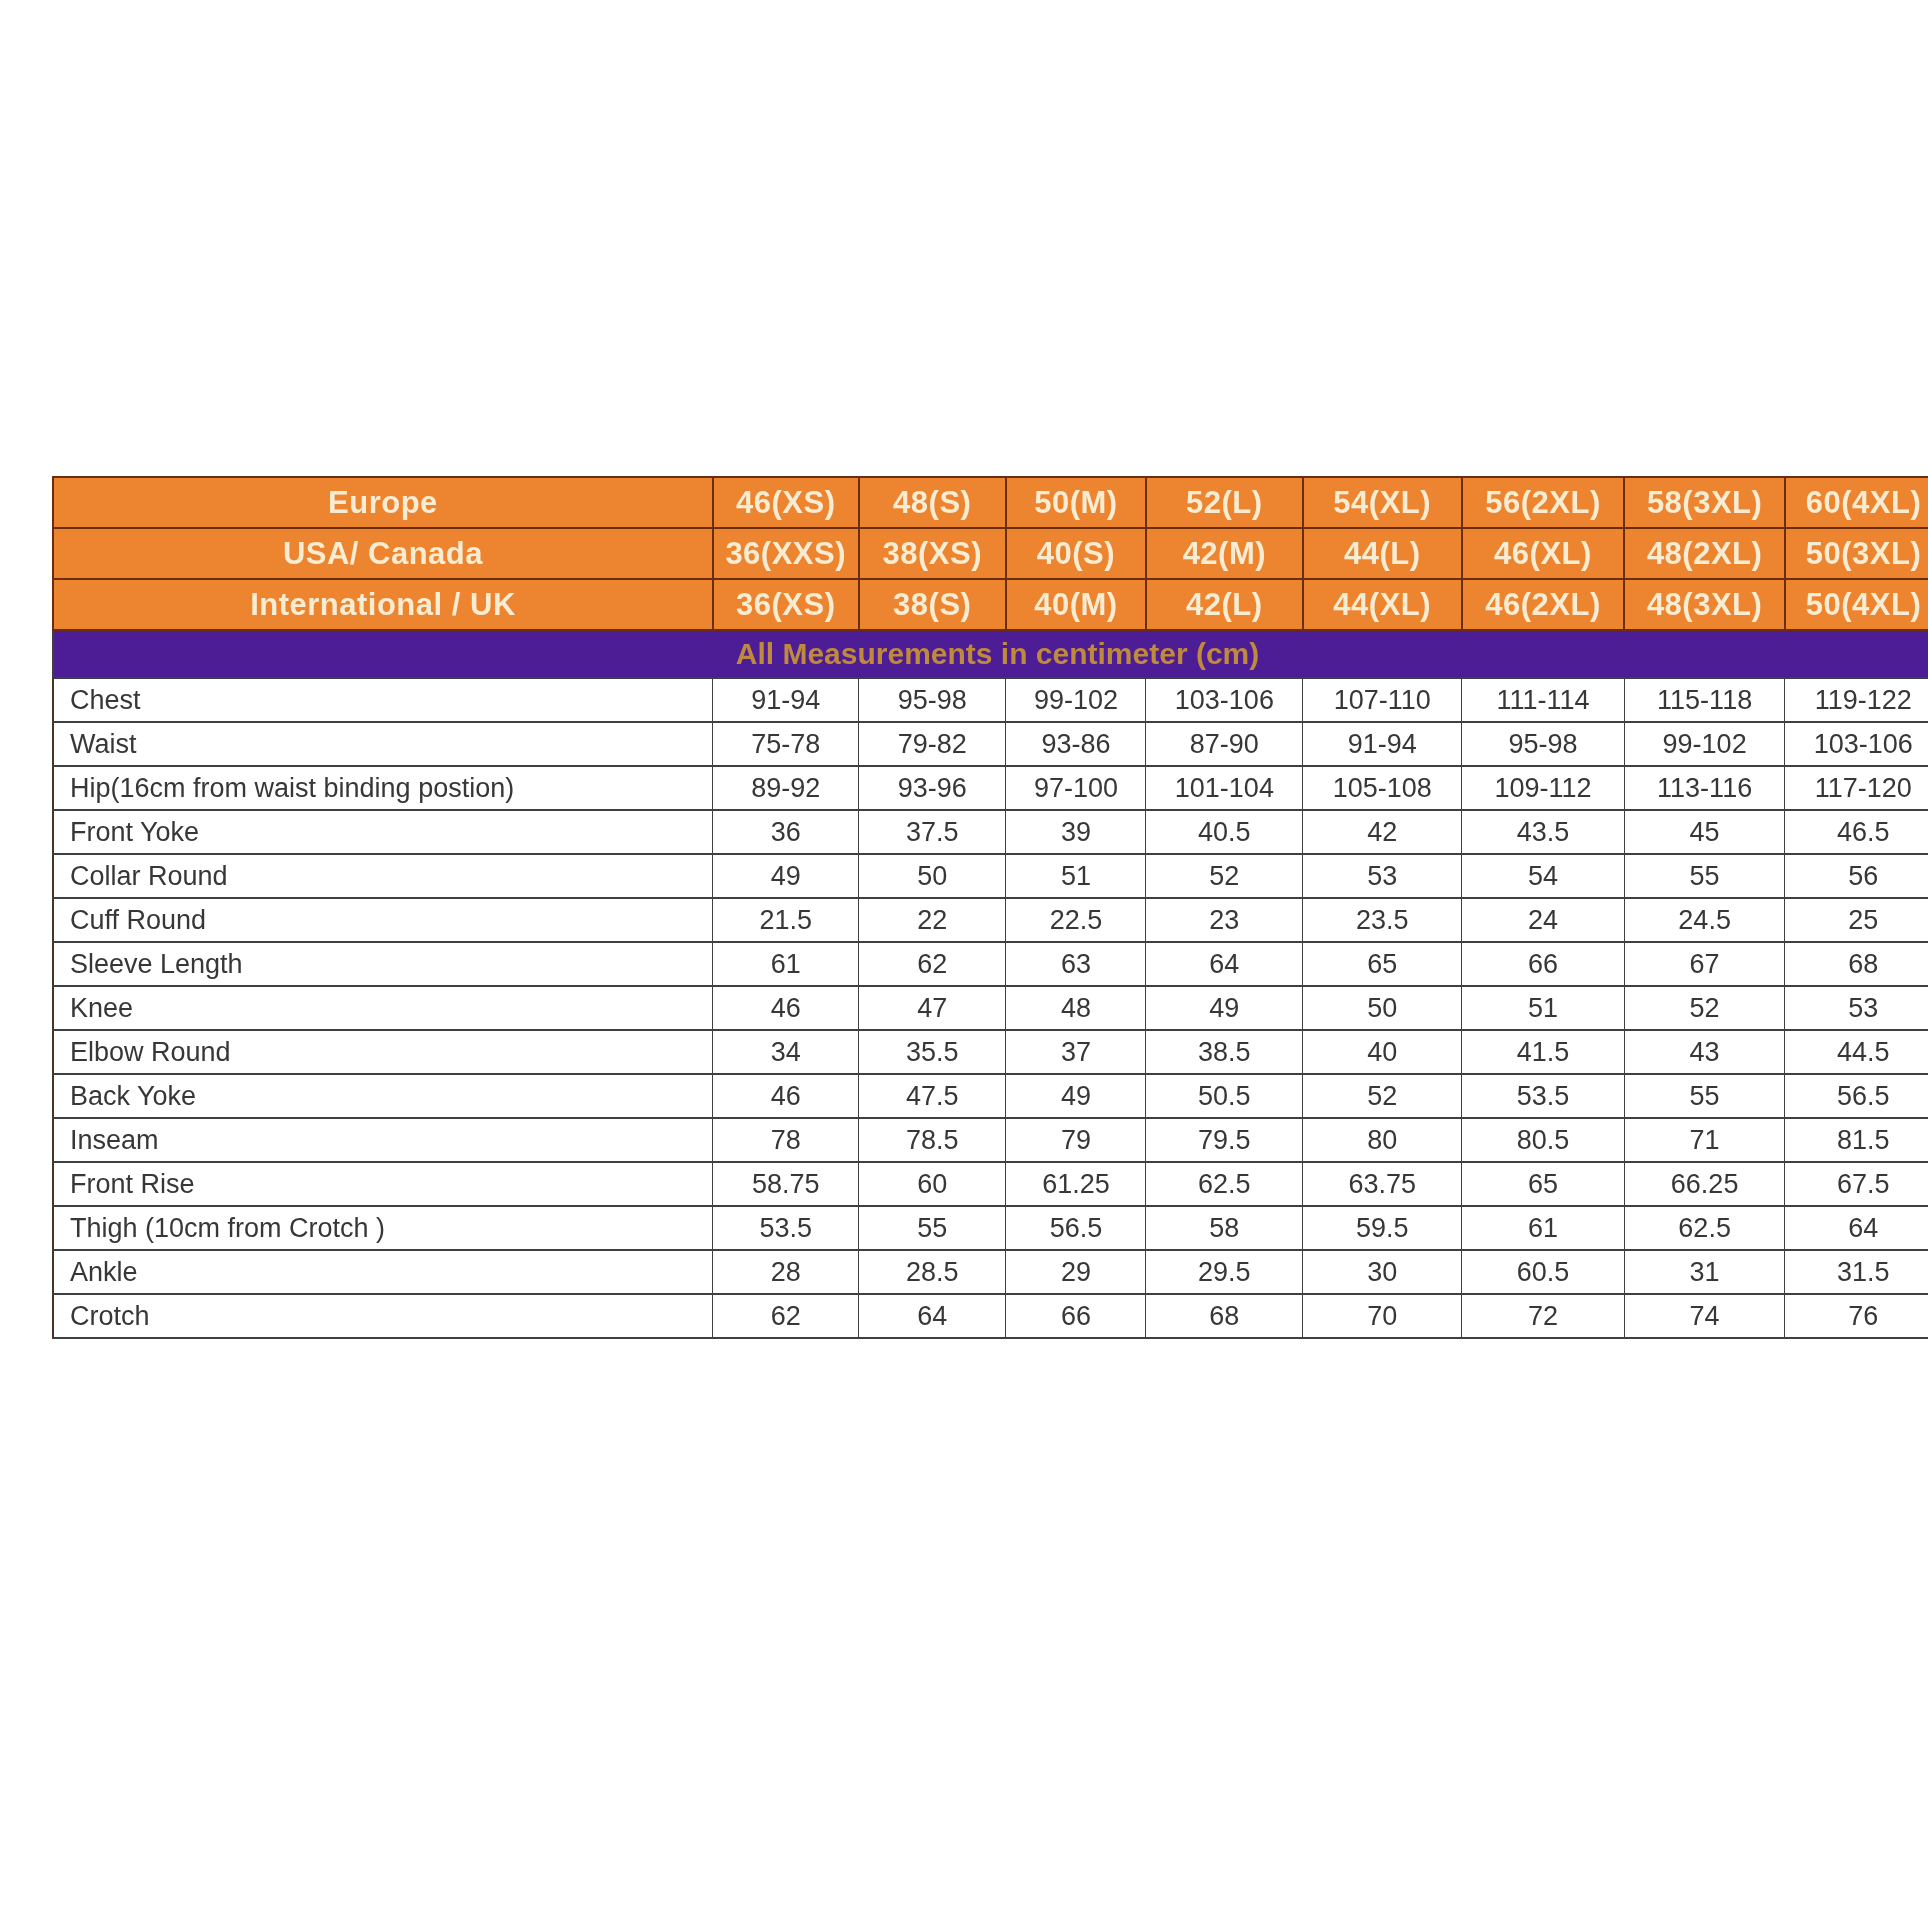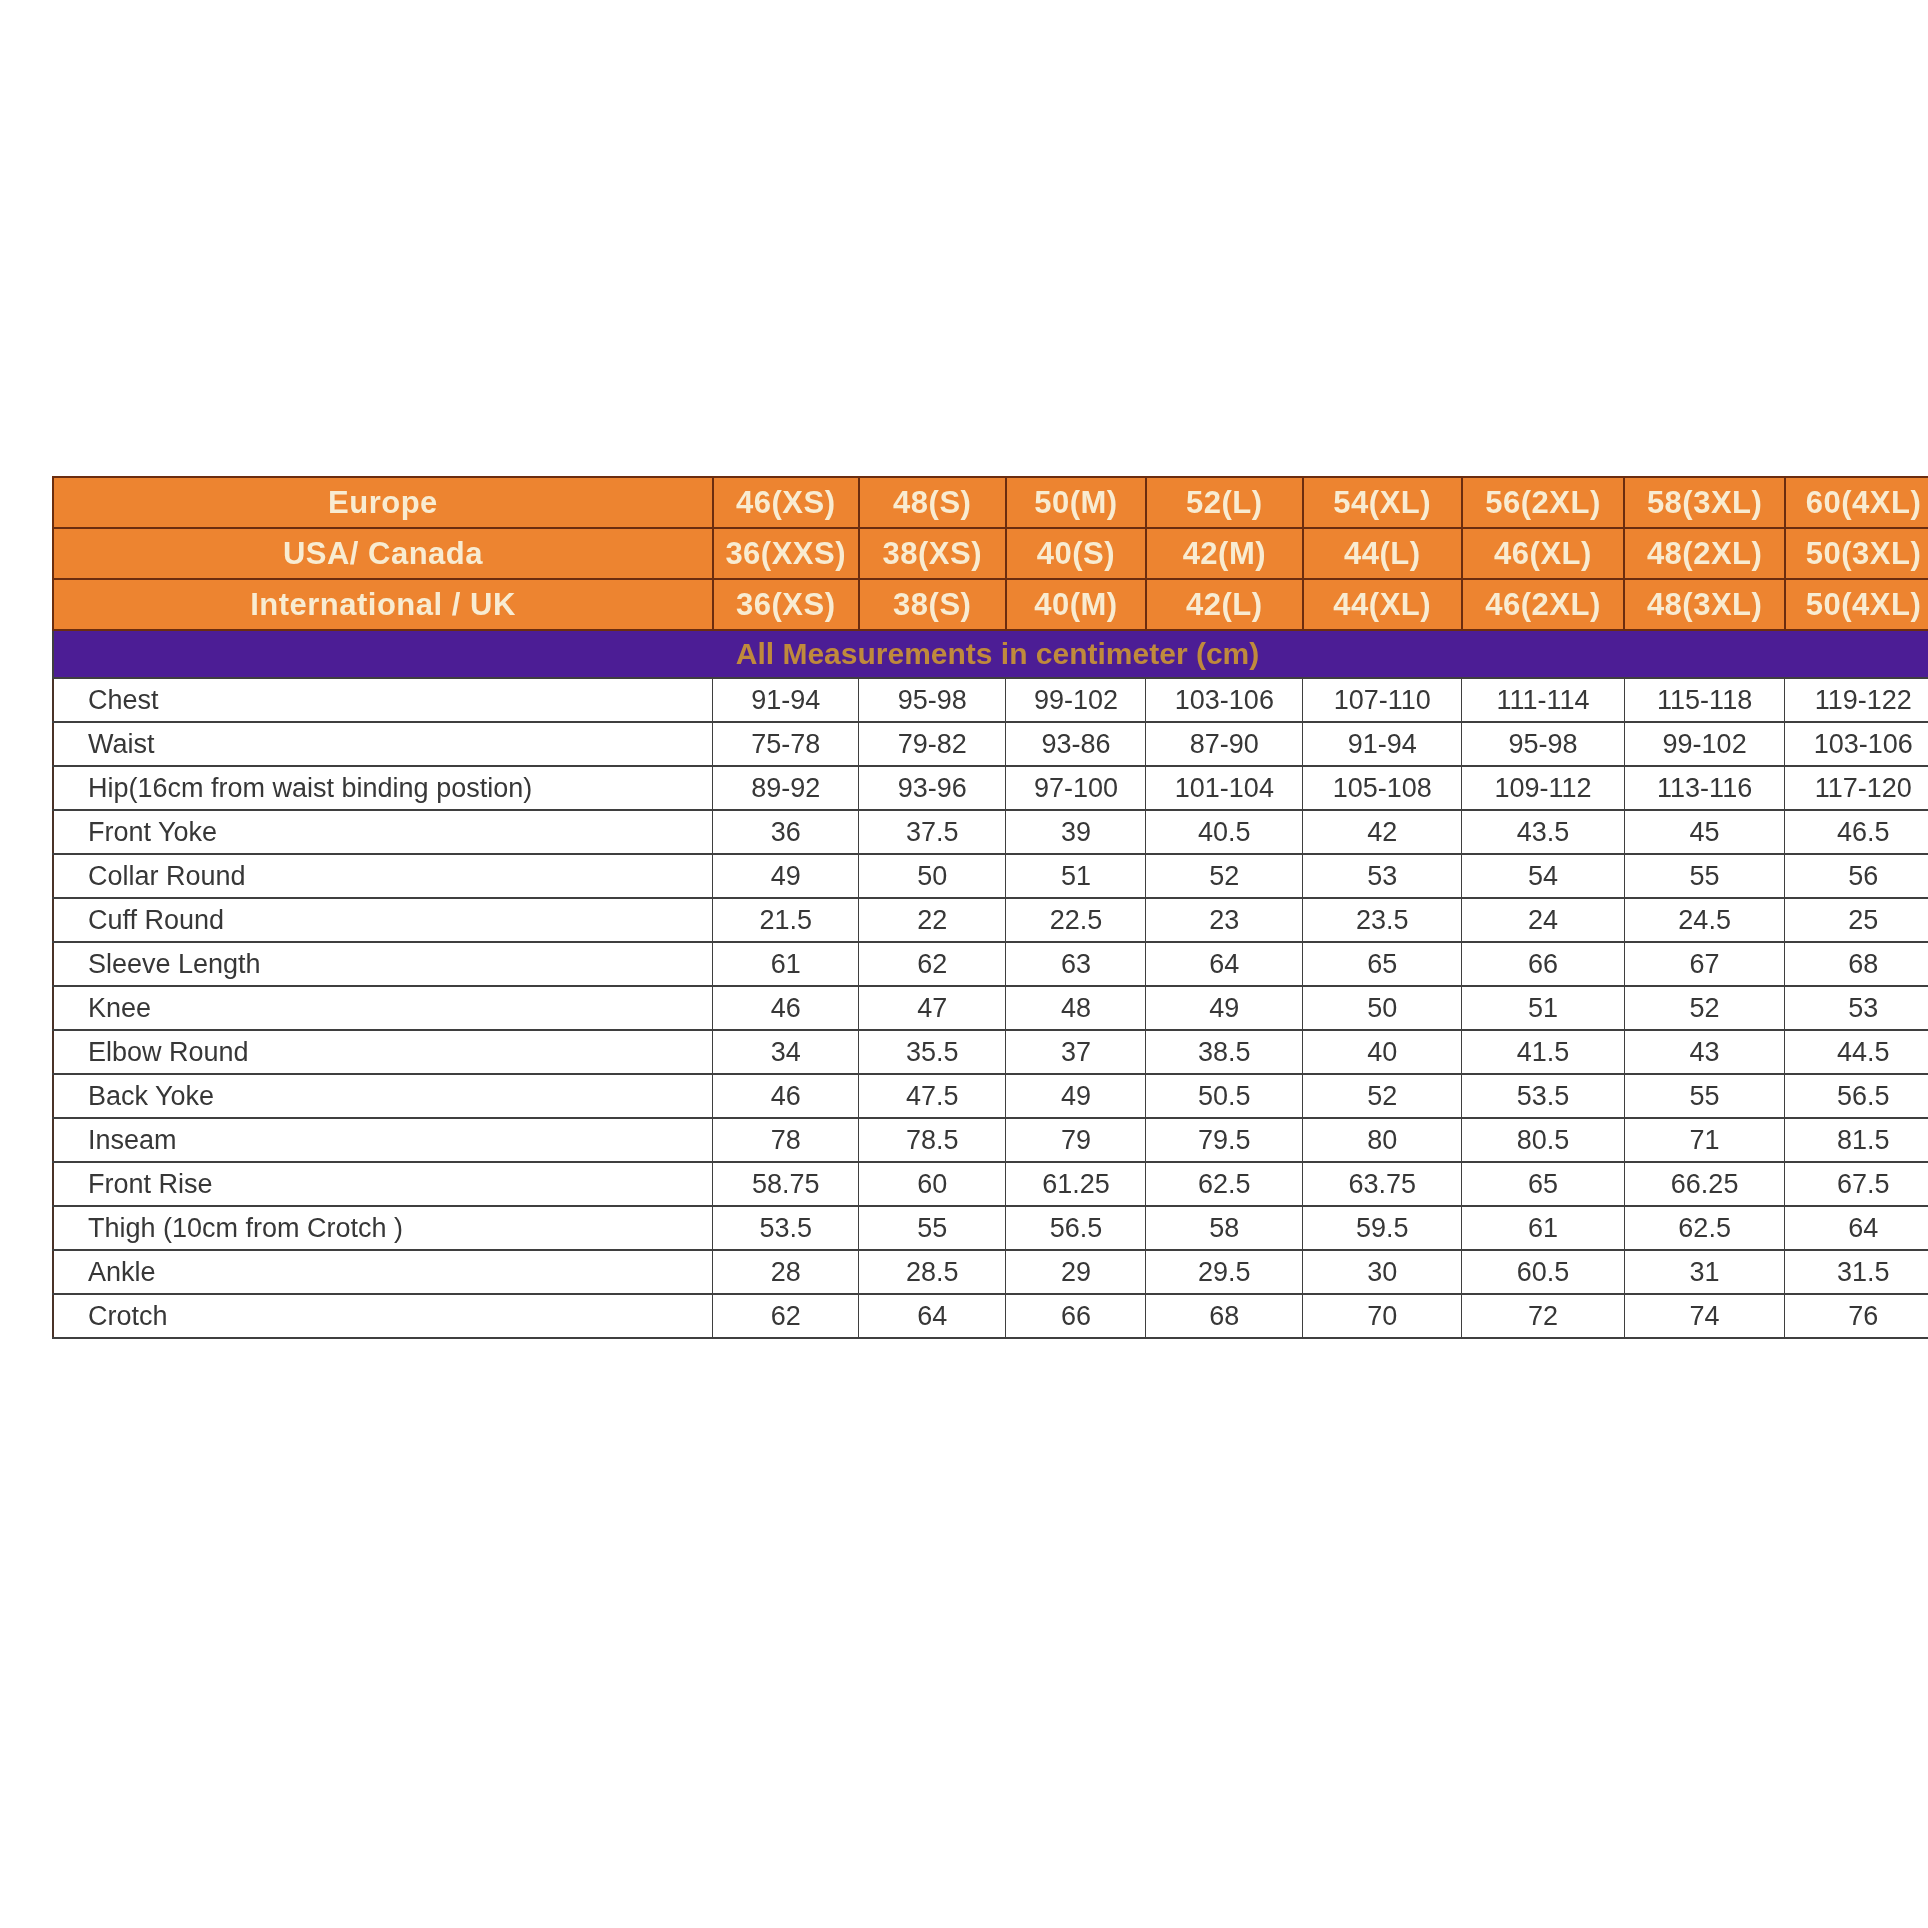--- a/index.html
+++ b/index.html
@@ -61,21 +61,21 @@
     vertical-align: middle;
     border-left: 1.9px solid var(--grid, #3F3F3F);
     border-right: 1.9px solid var(--grid, #3F3F3F);
     border-top: 2.8px solid var(--grid, #3F3F3F);
     border-bottom: 2.8px solid var(--grid, #3F3F3F);
     overflow: hidden;
     white-space: nowrap;
   }
   tr.data-row th.row-label {
     text-align: left;
-    padding-left: 34px;
+    padding-left: 16px;
     font-weight: normal;
   }
 </style>
 </head>
 <body>
 
 <div class="chart-wrap">
   <table class="size-chart">
     <colgroup>
         <col style="width: 34.9%;">

